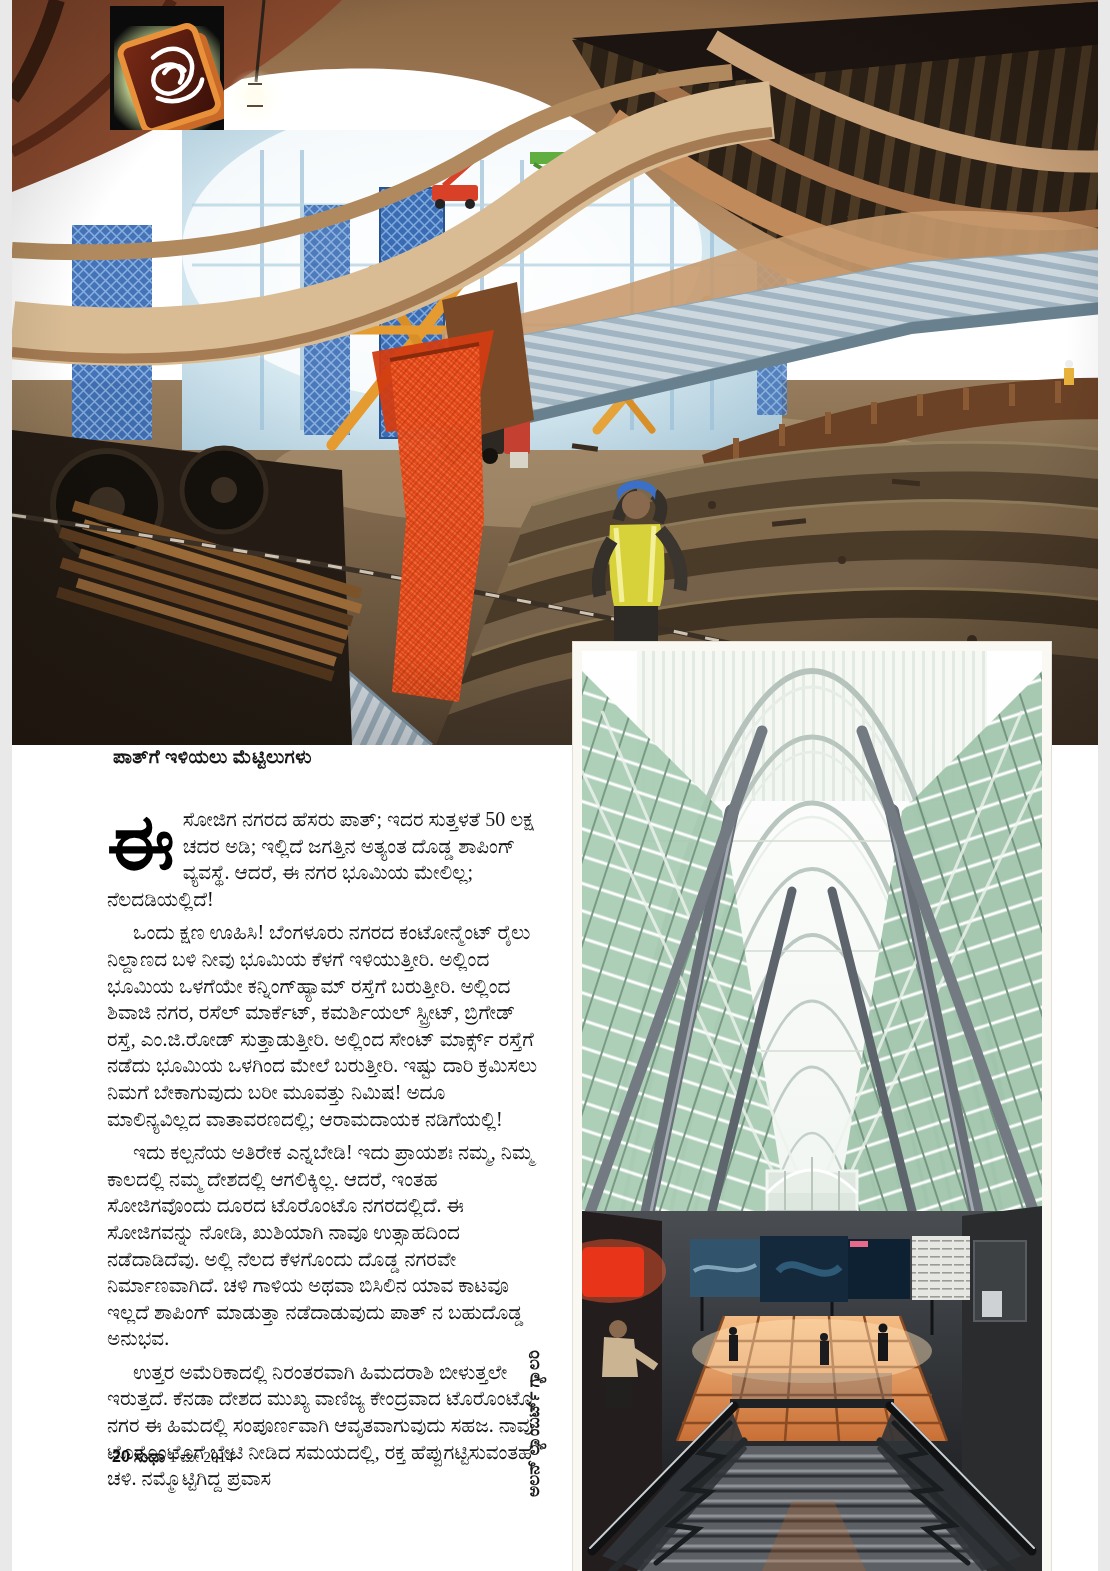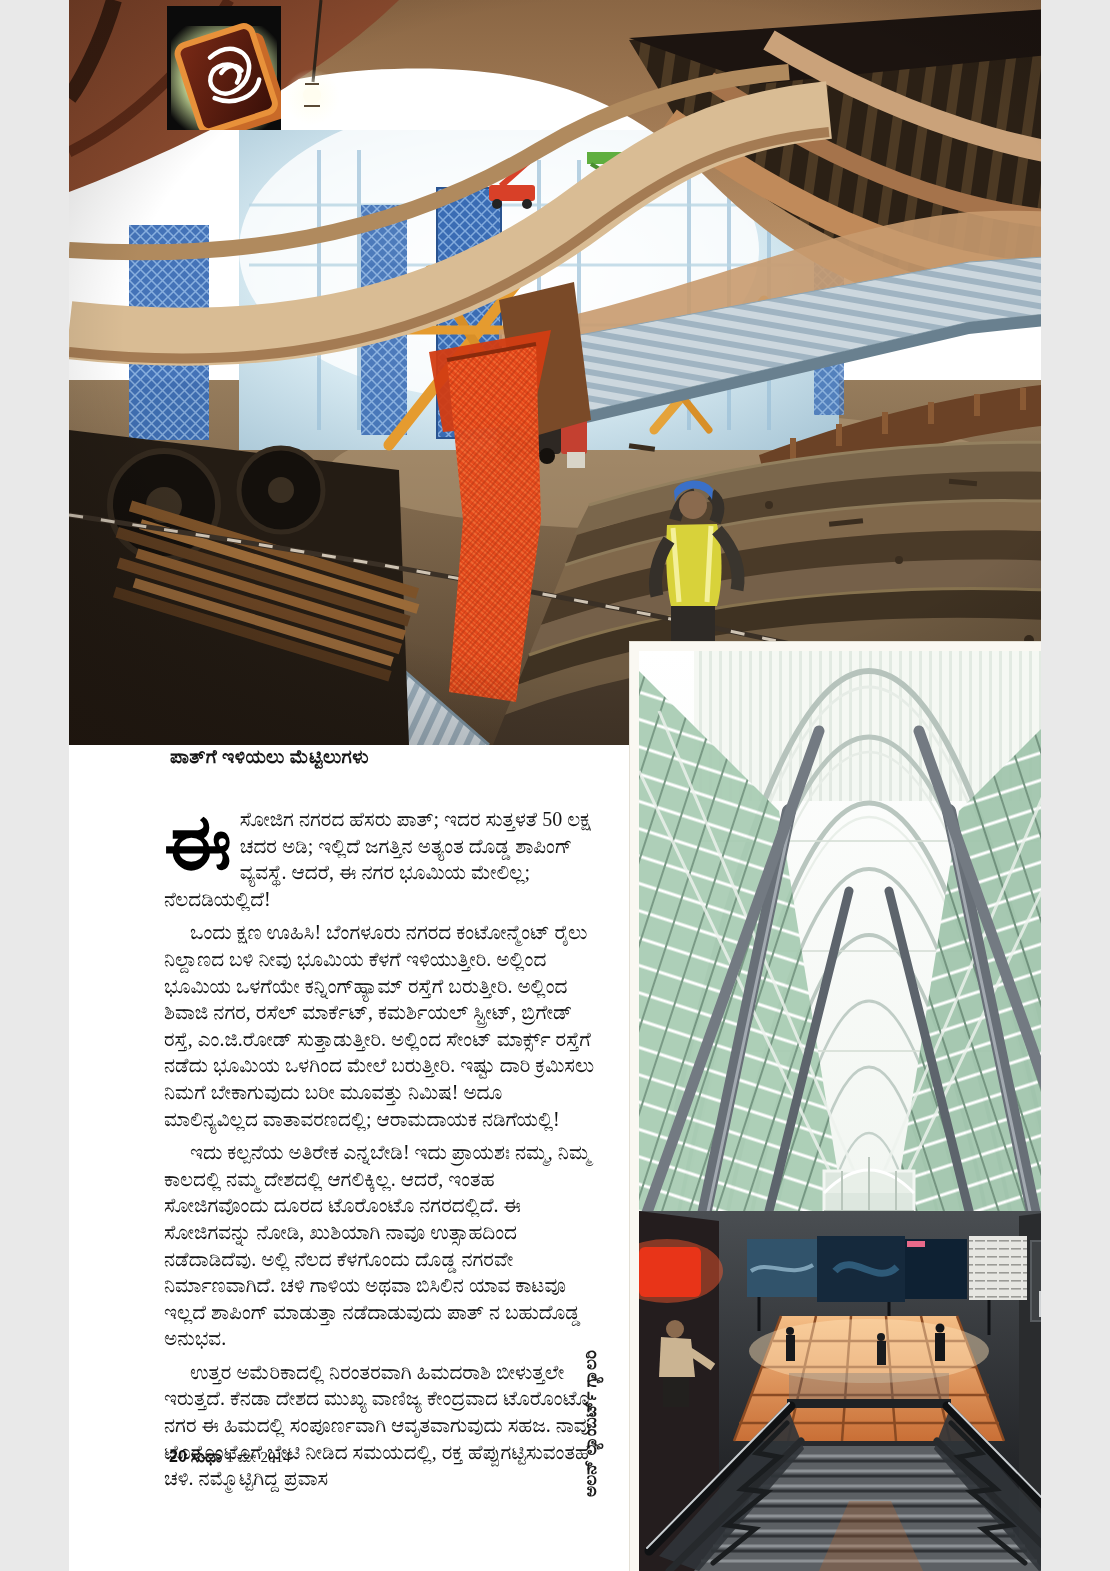--- a/index.html
+++ b/index.html
@@ -1,16 +1,16 @@
 <!DOCTYPE html>
 <html><head>
 <meta charset="utf-8">
 <style>
   html,body{margin:0;padding:0;background:#e9e9e9;}
-  .page{position:relative;width:972px;height:1571px;background:#ffffff;margin:0 auto;
+  .page{position:relative;width:1086px;height:1571px;background:#ffffff;margin:0 auto;
         font-family:"Liberation Serif",serif;overflow:hidden;}
   .top-photo{position:absolute;left:0;top:0;width:1110px;height:745px;}
   .logo{position:absolute;left:98px;top:6px;width:114px;height:124px;}
   .top-caption{position:absolute;left:101px;top:746px;font-size:19px;font-weight:bold;color:#161616;letter-spacing:.3px;}
   .article{position:absolute;left:95px;top:806px;width:436px;color:#141414;font-size:20px;line-height:26.6px;}
   .article p{margin:0 0 7px 0;text-indent:26px;}
   .article p.first{text-indent:0;}
   .dropcap{float:left;font-size:78px;line-height:62px;font-weight:bold;margin:6px 8px 0 0;color:#000;}
   .photo-frame{position:absolute;left:561px;top:642px;width:478px;height:929px;background:#faf8f2;
                box-shadow:0 0 0 1px #e4e0d6;}

